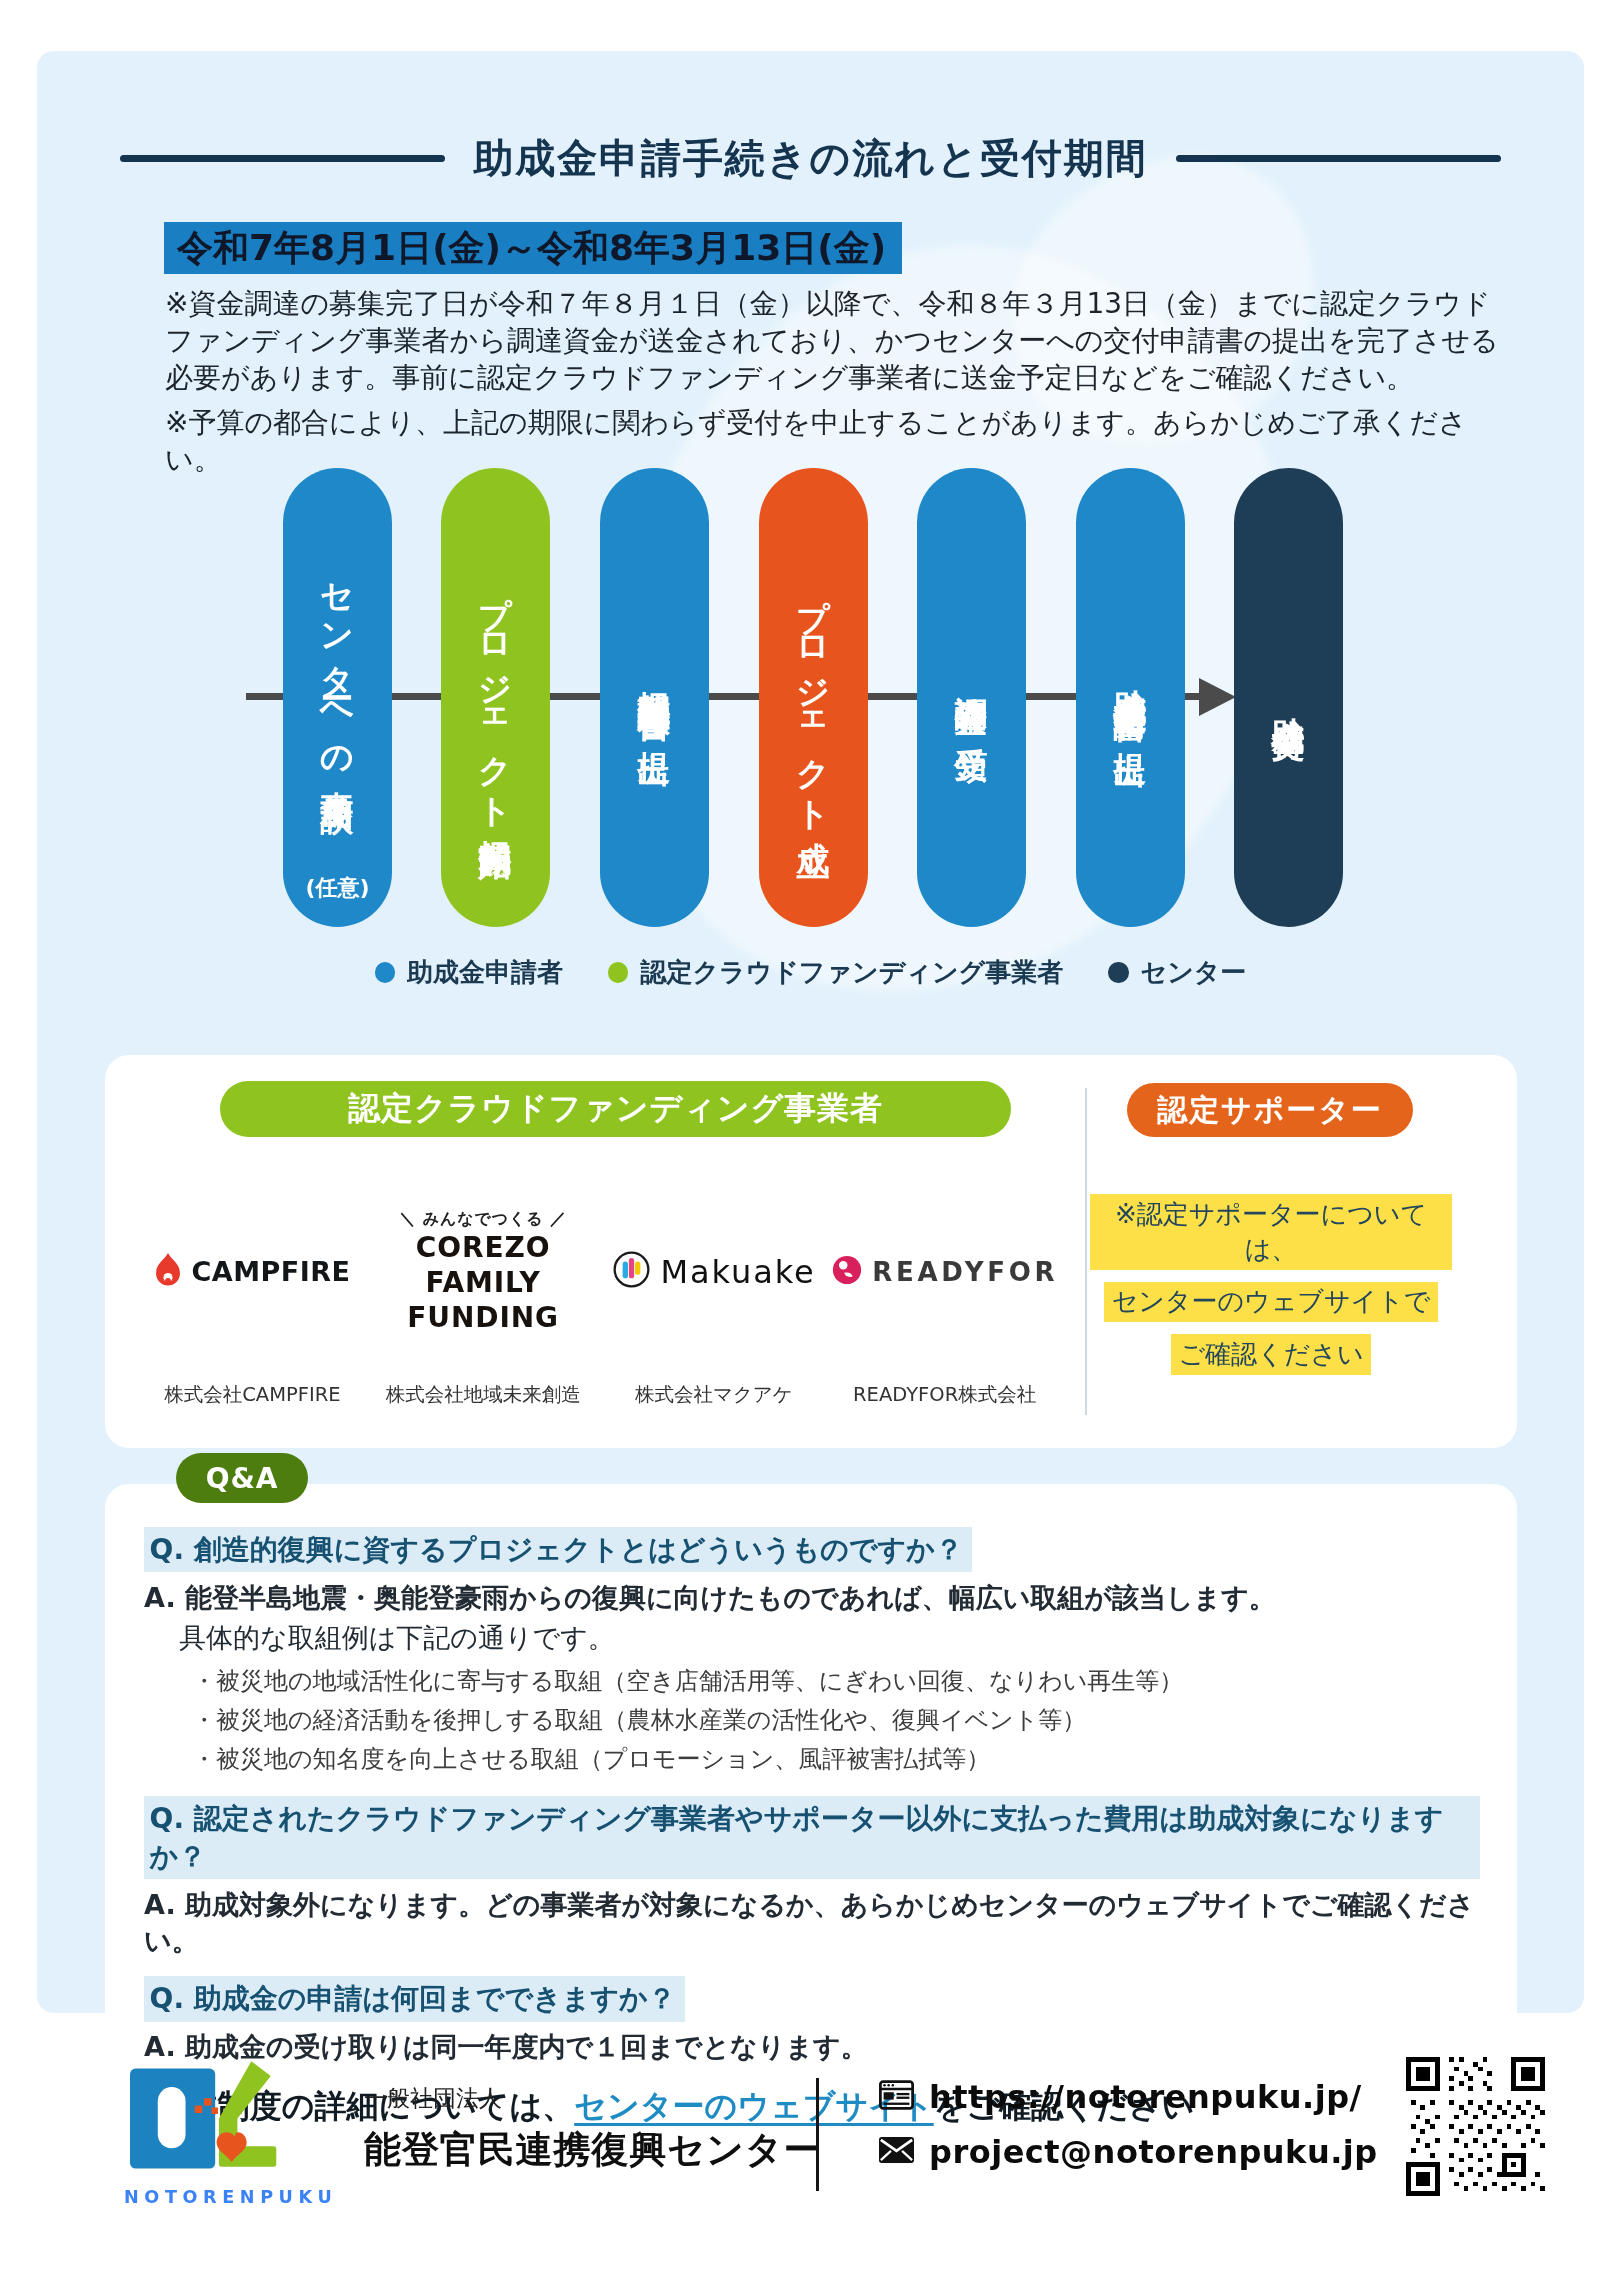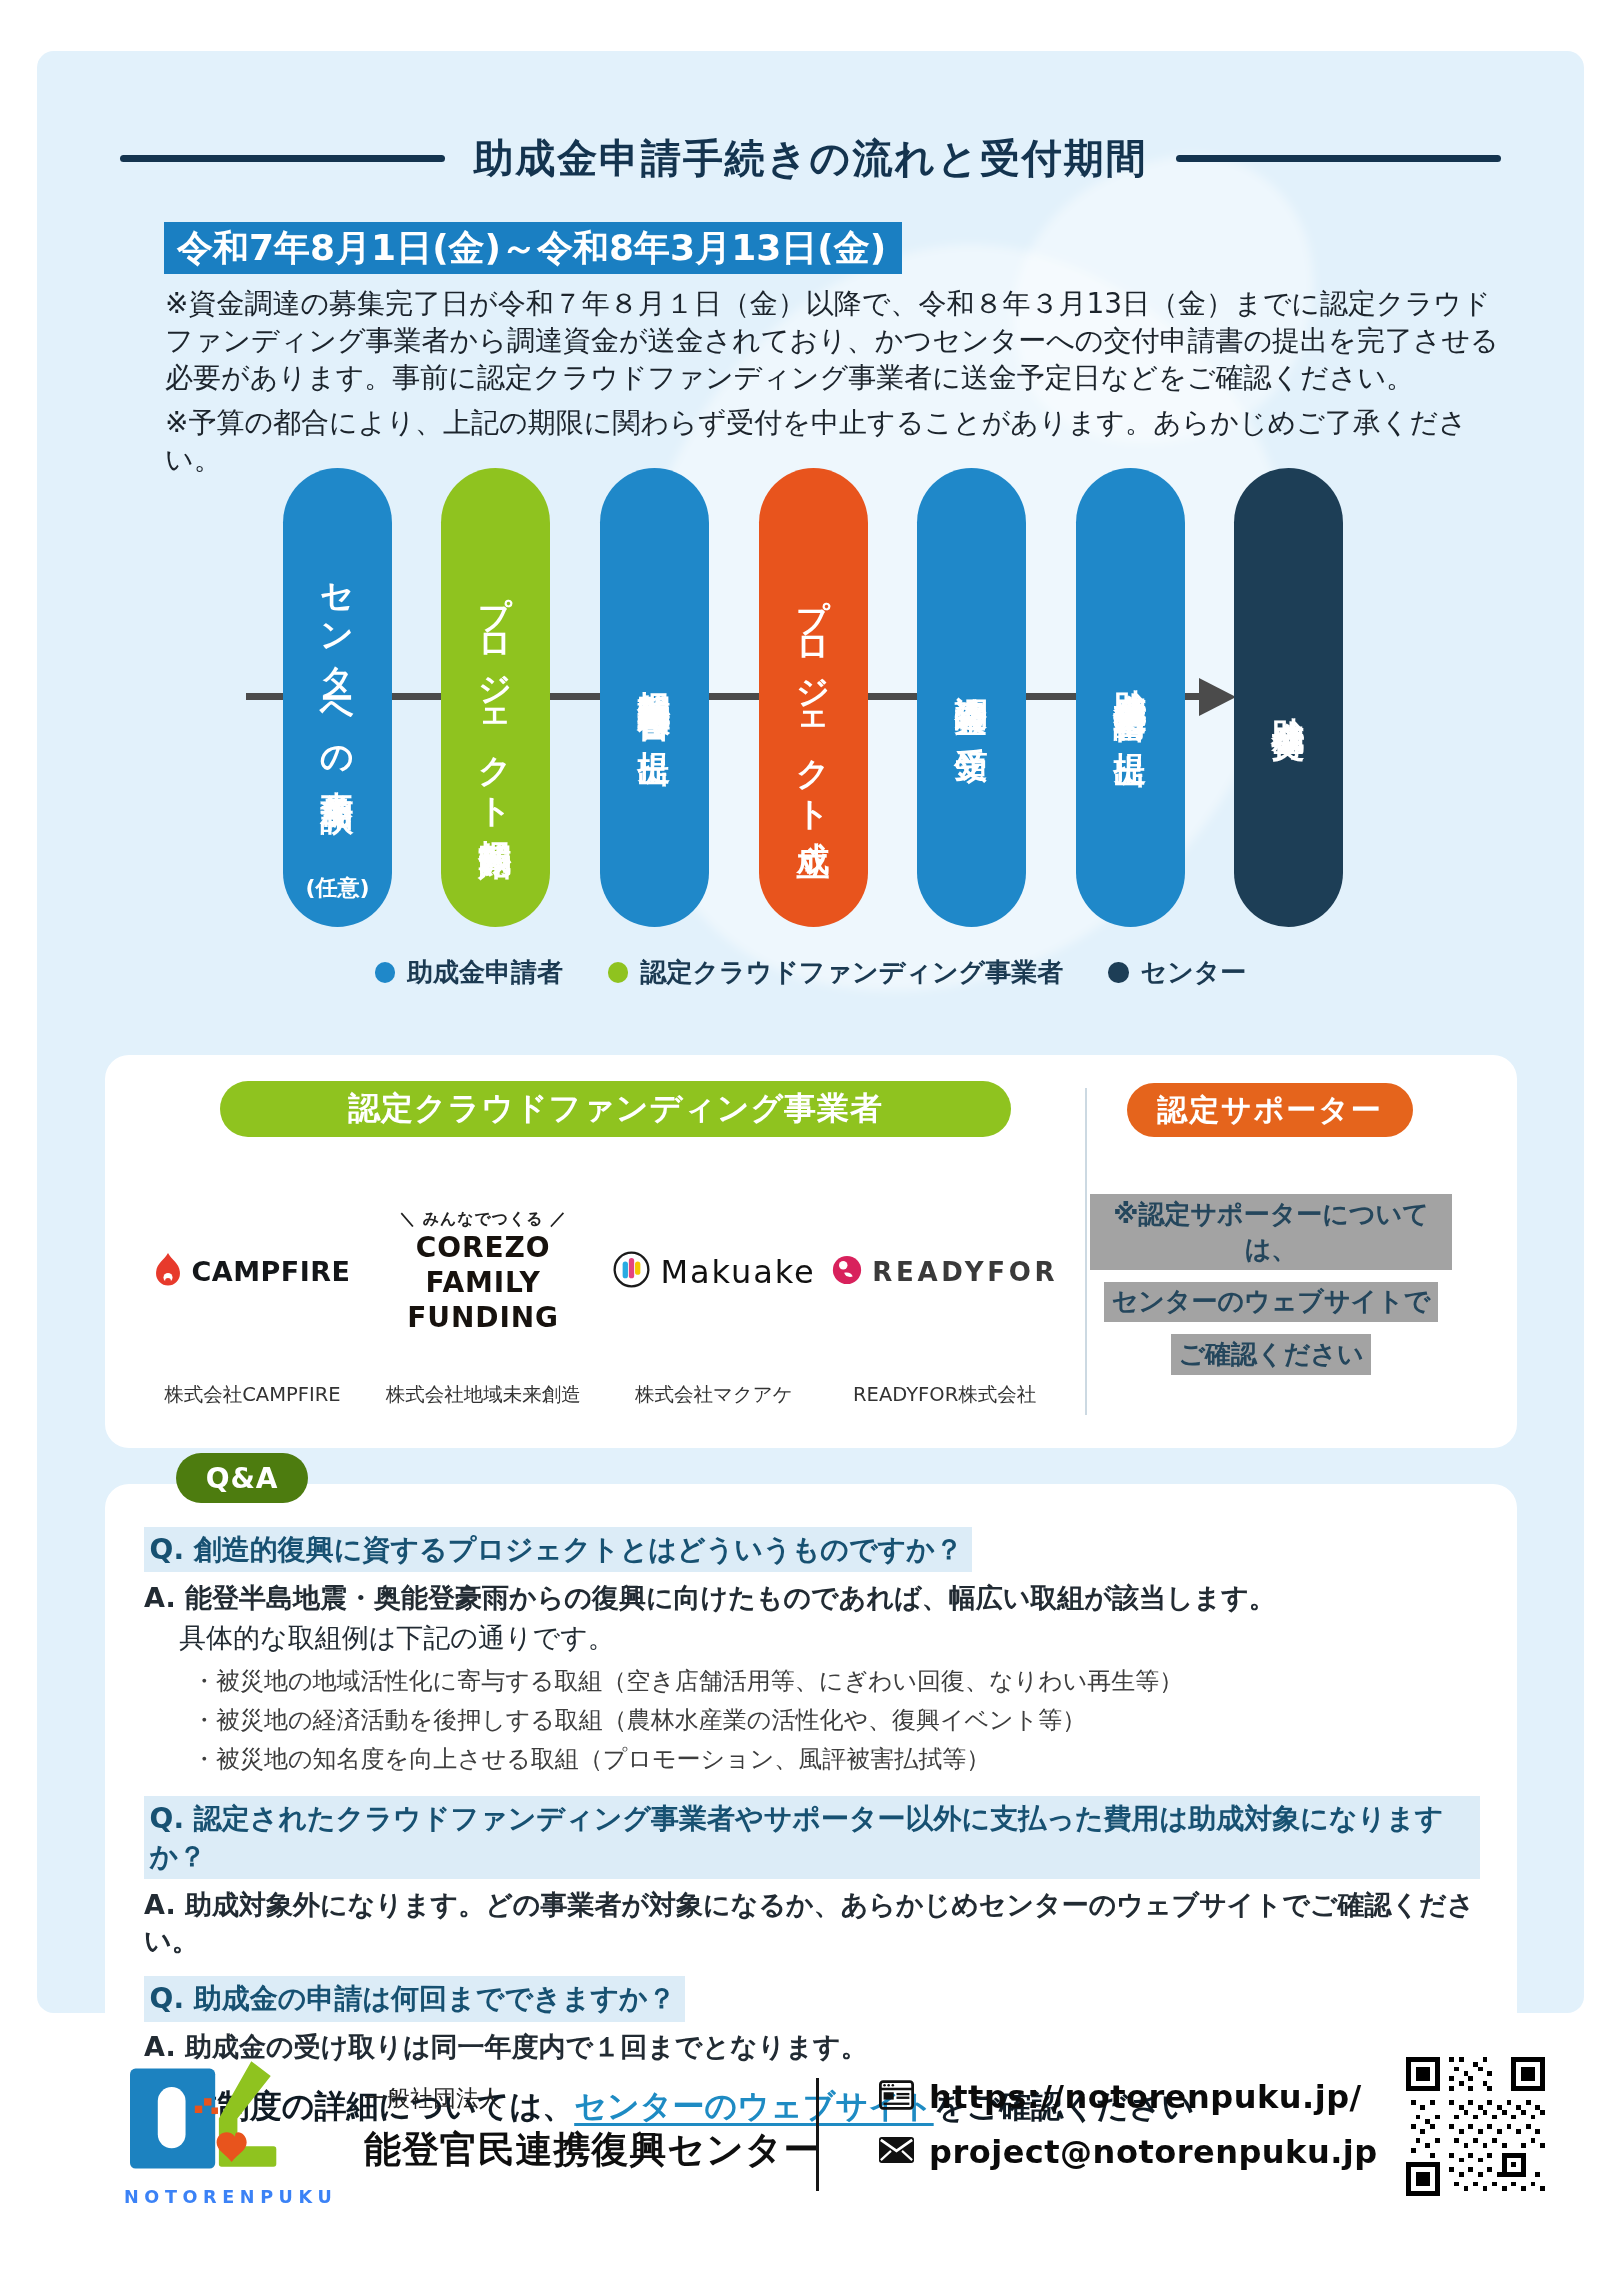--- a/index.html
+++ b/index.html
@@ -22,21 +22,21 @@
   .title-row{
     position:absolute;left:0;top:80px;width:1547px;
     display:flex;align-items:center;justify-content:center;gap:28px;
   }
   .title-line{width:325px;height:6.5px;background:#14344f;border-radius:3.7px;}
   .page-title{font-size:40px;font-weight:800;color:#14344f;letter-spacing:1.9px;white-space:nowrap;}
 
   
   .period-banner{
     position:absolute;left:127px;top:171px;width:738px;height:52px;
-    background:#1a7fc2;color:#ffffff;font-size:36px;font-weight:800;
+    background:#1a7fc2;color:#0f172a;font-size:36px;font-weight:800;
     line-height:52px;padding-left:13px;box-sizing:border-box;white-space:nowrap;
   }
   .notes{position:absolute;left:128px;top:234px;width:1334px;color:#1c242c;}
   .notes p{margin:0 0 7.4px 0;font-size:28px;line-height:1.33;font-weight:500;}
 
   
   .flow{position:absolute;left:0;top:417px;width:1547px;height:464px;}
   .flow-line{position:absolute;left:209px;top:225px;width:957px;height:7.4px;background:#4b4b4b;}
   .flow-arrowhead{
     position:absolute;left:1162px;top:210px;width:0;height:0;
@@ -88,22 +88,22 @@
   .company{margin-top:auto;font-size:19.5px;color:#333;font-weight:500;}
   .v-divider{position:absolute;left:980px;top:33px;width:1.9px;height:327px;background:#ccd9e2;}
   .supporter-pill{
     position:absolute;left:1022px;top:28px;width:286px;height:54px;border-radius:27px;
     background:#e5641c;color:#fff;font-size:30px;font-weight:800;
     display:flex;align-items:center;justify-content:center;letter-spacing:1.9px;
   }
   .supporter-note{position:absolute;left:985px;top:139px;width:362px;text-align:center;}
   .supporter-note div{margin-bottom:12px;}
   .supporter-note span{
-    display:inline-block;background:#a3a3a3;color:#24465c;
-    font-size:26px;font-weight:700;padding:2.8px 7.4px;
+    display:inline-block;background:#fde047;color:#24465c;
+    font-size:26px;font-weight:400;padding:2.8px 7.4px;
   }
 
   
   .qa-badge{
     position:absolute;left:139px;top:1402px;width:132px;height:50px;border-radius:25px;
     background:#4d7c0f;color:#fff;font-size:28px;font-weight:800;z-index:2;
     display:flex;align-items:center;justify-content:center;letter-spacing:0.9px;
   }
   .qa-panel{left:68px;top:1433px;width:1412px;height:592px;padding:43px 37px 0 39px;box-sizing:border-box;}
   .q-line{display:inline-block;background:#dcecf7;color:#175172;font-size:28px;font-weight:800;padding:3.7px 9.3px 3.7px 5.6px;margin-bottom:7.4px;}

